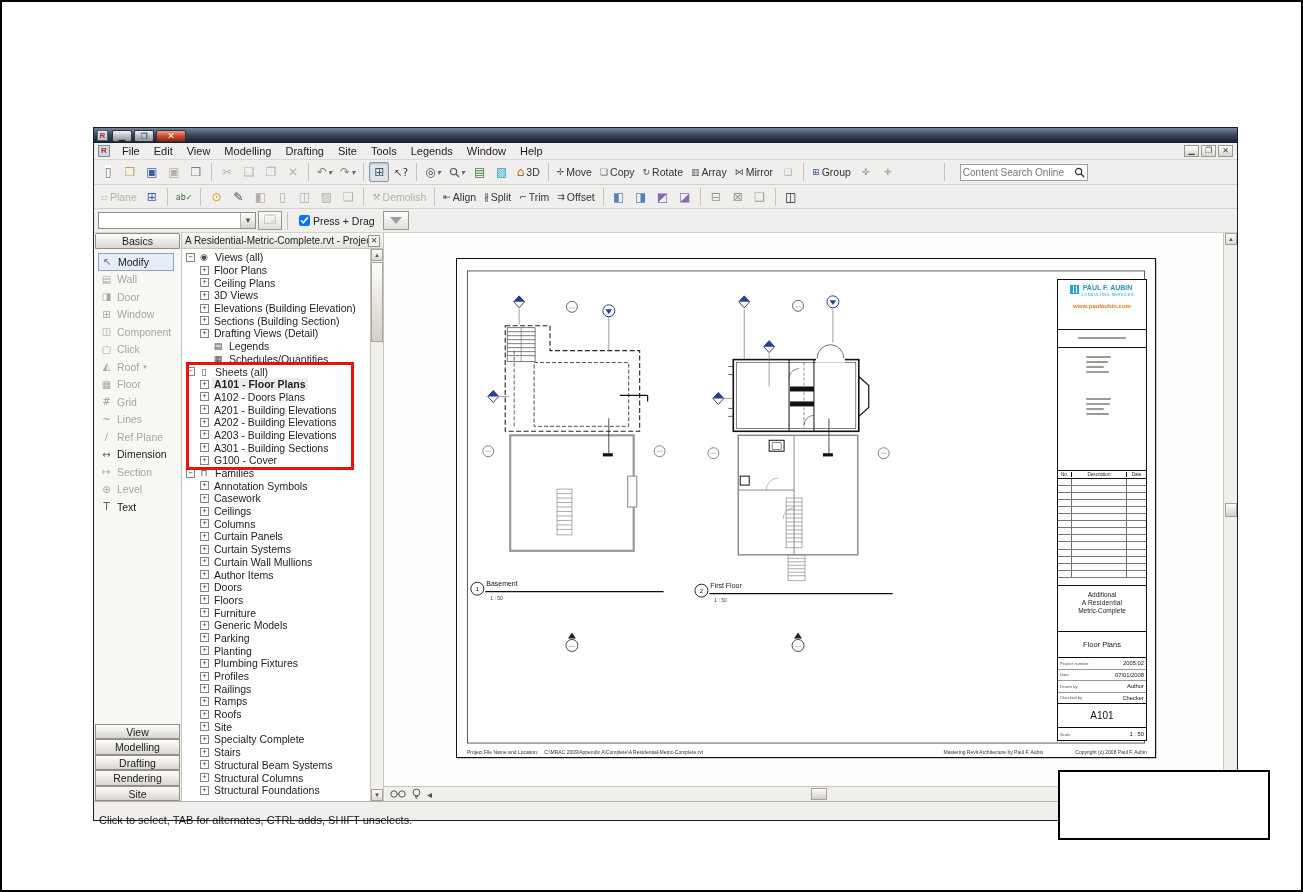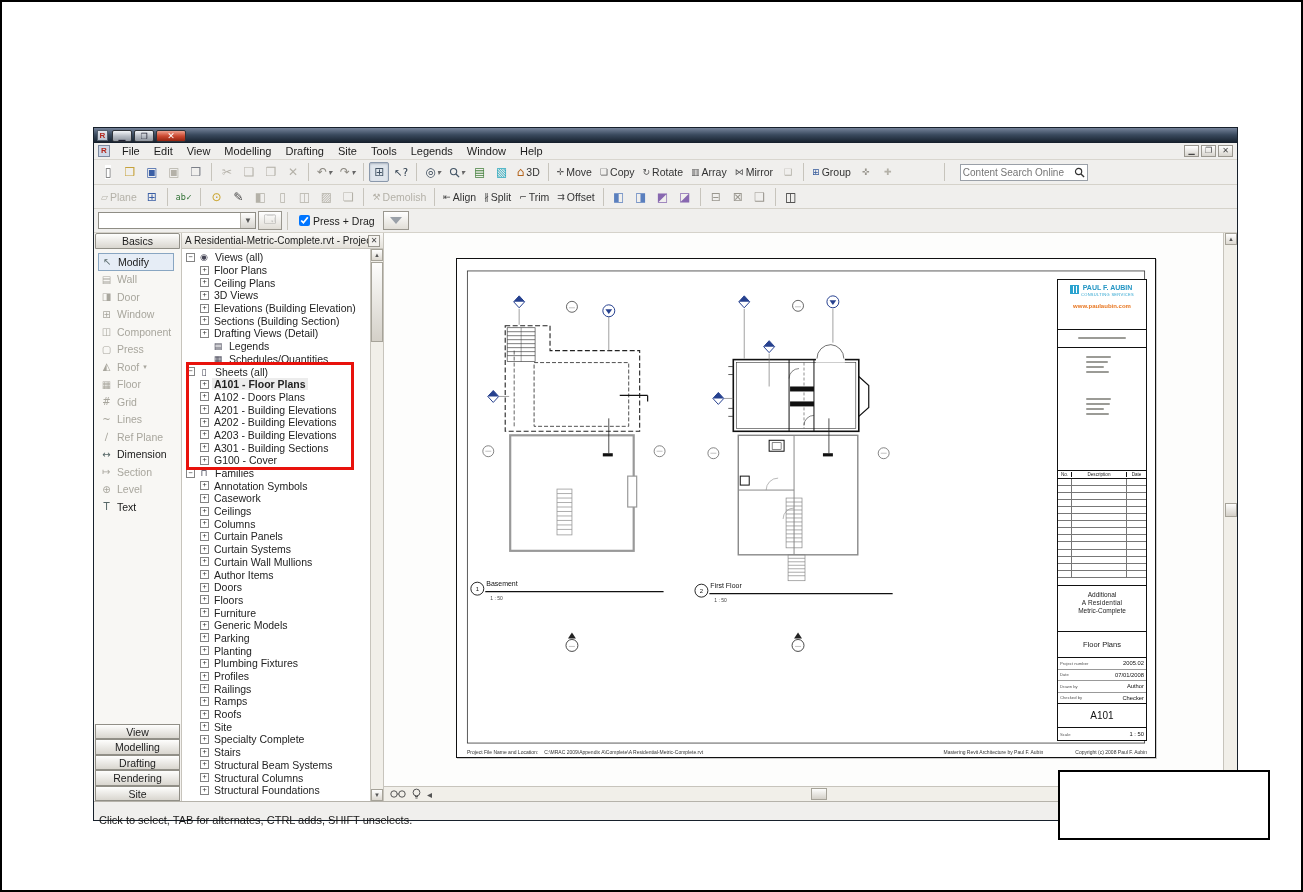--- a/index.html
+++ b/index.html
@@ -464,21 +464,21 @@
             <div class="tool dis">
               <span class="tico">⊞</span>
               <span class="tlbl">Window</span>
             </div>
             <div class="tool dis">
               <span class="tico">◫</span>
               <span class="tlbl">Component</span>
             </div>
             <div class="tool dis">
               <span class="tico">▢</span>
-              <span class="tlbl">Press</span>
+              <span class="tlbl">Click</span>
             </div>
             <div class="tool dis">
               <span class="tico">◭</span>
               <span class="tlbl">Roof</span>
               <span class="tdd">▾</span>
             </div>
             <div class="tool dis">
               <span class="tico">▦</span>
               <span class="tlbl">Floor</span>
             </div>

